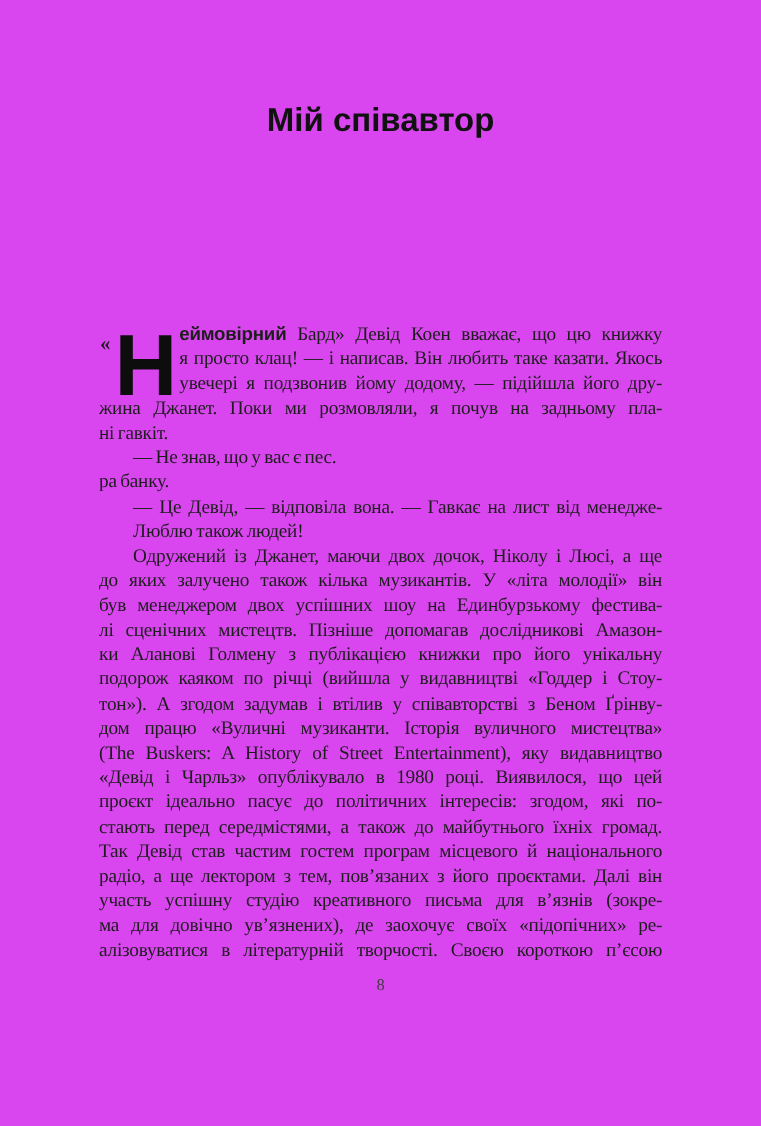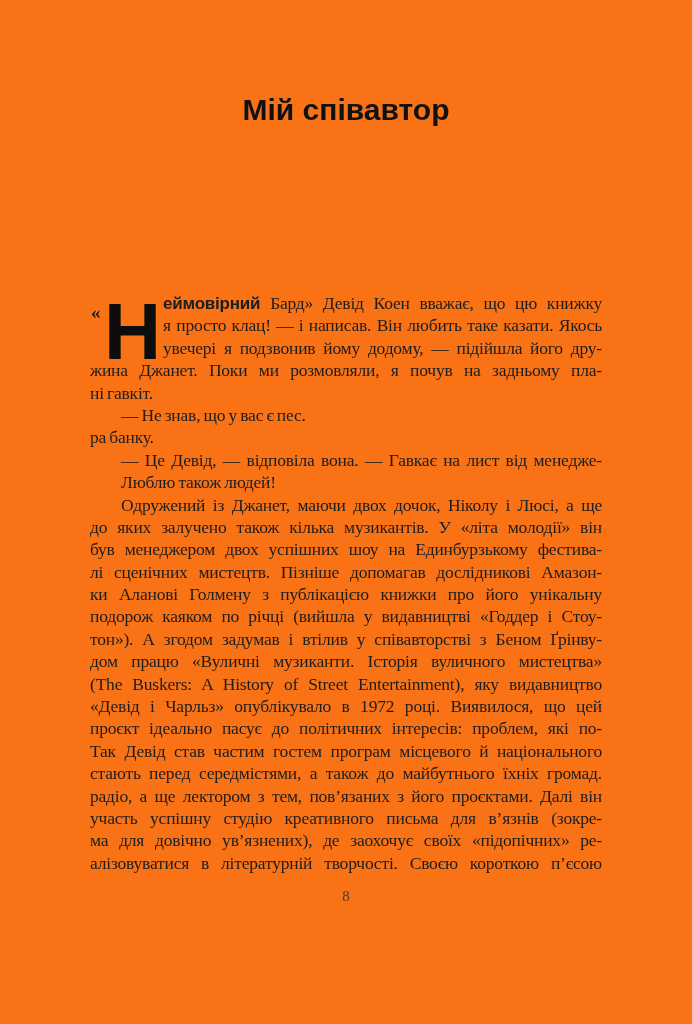--- a/index.html
+++ b/index.html
@@ -1,19 +1,19 @@
 <!DOCTYPE html>
 <html lang="uk"><head>
 <meta charset="utf-8">
 <style>
   html, body { margin:0; padding:0; background:#ffffff; }
   .sheet {
     position:relative;
     width:692px; height:1024px;
-    background:#f97316;
+    background:#d946ef;
     overflow:hidden;
     font-family:"Liberation Serif","DejaVu Serif",serif;
     color:#1d1d1d;
   }
   .chapter-title {
     margin:0;
     padding-top:93px;
     text-align:center;
     font-family:"Liberation Sans","DejaVu Sans",sans-serif;
     font-weight:700;
@@ -108,24 +108,24 @@
         <div class="paragraph">
           <div class="line just indent">Одружений із Джанет, маючи двох дочок, Ніколу і Люсі, а ще</div>
           <div class="line just">до яких залучено також кілька музикантів. У «літа молодії» він</div>
           <div class="line just">був менеджером двох успішних шоу на Единбурзькому фестива-</div>
           <div class="line just">лі сценічних мистецтв. Пізніше допомагав дослідникові Амазон-</div>
           <div class="line just">ки Аланові Голмену з публікацією книжки про його унікальну</div>
           <div class="line just">подорож каяком по річці (вийшла у видавництві «Годдер і Стоу-</div>
           <div class="line just">тон»). А згодом задумав і втілив у співавторстві з Беном Ґрінву-</div>
           <div class="line just">дом працю «Вуличні музиканти. Історія вуличного мистецтва»</div>
           <div class="line just">(The Buskers: A History of Street Entertainment), яку видавництво</div>
-          <div class="line just">«Девід і Чарльз» опублікувало в 1972 році. Виявилося, що цей</div>
-          <div class="line just">проєкт ідеально пасує до політичних інтересів: проблем, які по-</div>
+          <div class="line just">«Девід і Чарльз» опублікувало в 1980 році. Виявилося, що цей</div>
+          <div class="line just">проєкт ідеально пасує до політичних інтересів: згодом, які по-</div>
+          <div class="line just">стають перед середмістями, а також до майбутнього їхніх громад.</div>
           <div class="line just">Так Девід став частим гостем програм місцевого й національного</div>
-          <div class="line just">стають перед середмістями, а також до майбутнього їхніх громад.</div>
           <div class="line just">радіо, а ще лектором з тем, пов’язаних з його проєктами. Далі він</div>
           <div class="line just">участь успішну студію креативного письма для в’язнів (зокре-</div>
           <div class="line just">ма для довічно ув’язнених), де заохочує своїх «підопічних» ре-</div>
           <div class="line just">алізовуватися в літературній творчості. Своєю короткою п’єсою</div>
         </div>
       </div>
 
   </div>
 
   <div class="page-number">8</div>

